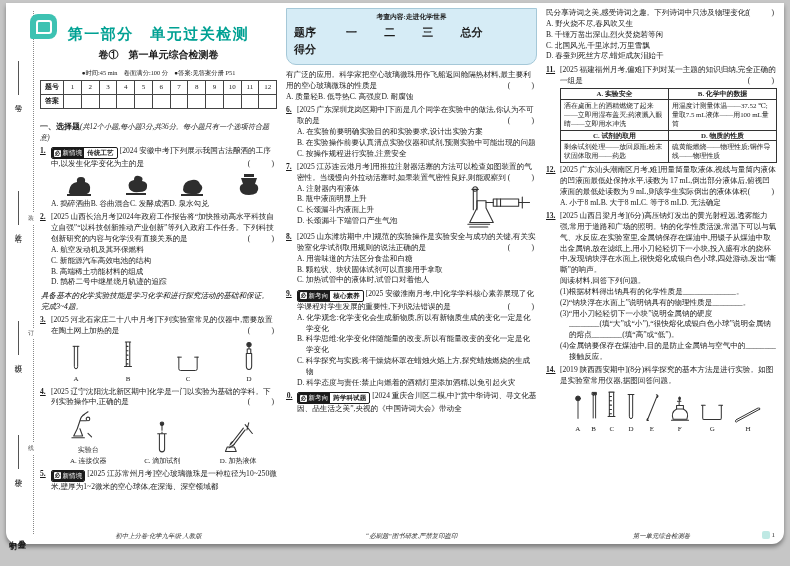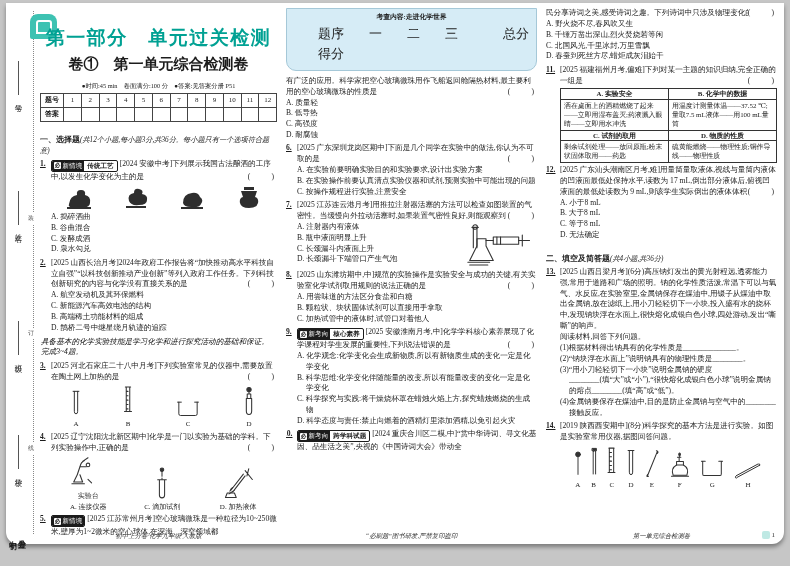--- a/index.html
+++ b/index.html
@@ -22,36 +22,36 @@
           border-radius:8px 8px 8px 2px;display:flex;align-items:center;justify-content:center;}
   .corner .bub{width:12px;height:10px;border:2.5px solid #fff;border-radius:3px 3px 3px 0;}
   
   .cols{position:absolute;left:34px;top:0;right:5px;bottom:0;display:flex;gap:9px;
         padding:5px 2px 3px 0;box-sizing:border-box;}
   .col{position:relative;font-size:7.6px;line-height:1.43;overflow:hidden;}
   .c1{width:237px;flex:none;}
   .c2{width:251px;flex:none;}
   .c3{flex:1;}
   
-  .h1{margin:16px 0 3px;text-align:center;font-size:19px;font-weight:bold;color:#00a193;letter-spacing:1.5px;}
-  .h2{margin:0 0 5px;text-align:center;font-size:15px;font-weight:bold;}
+  .h1{margin:16px 0 3px;text-align:center;font-size:15px;font-weight:bold;color:#00a193;letter-spacing:1.5px;}
+  .h2{margin:0 0 5px;text-align:center;font-size:10px;font-weight:bold;}
   .meta{text-align:center;font-size:6.3px;color:#222;margin-bottom:3px;}
   table.ans{width:100%;border-collapse:collapse;table-layout:fixed;margin:1px 0 5px;}
   table.ans td{border:1px solid #444;height:13px;text-align:center;font-size:7px;padding:0;}
   table.ans td.hd{width:22px;font-weight:bold;}
   
   .sec{font-size:8px;margin:12px 0 2px;}
   .sec b{font-weight:bold;}
   .sec i{font-size:7.2px;}
   .q{position:relative;margin:2.5px 0;padding-left:11px;}
   .qnum{display:inline-block;width:11px;margin-left:-11px;font-weight:bold;text-decoration:underline;}
   .stem{position:relative;}
   .br{position:absolute;right:1px;bottom:0;letter-spacing:2px;background:#fff;}
   .opt{padding-left:9px;text-indent:-9px;}
-  .optline{display:flex;padding-right:6px;flex-direction:column;}
+  .optline{display:flex;padding-right:6px;}
   .imgrow{display:flex;justify-content:space-around;align-items:flex-end;margin:2px 0 1px;}
   .fig{display:flex;flex-direction:column;align-items:center;gap:1px;}
   .fig .cap{font-size:7px;text-align:center;}
   .tiny{font-size:5.5px;color:#333;}
   svg{display:block;}
   .sketch path,.sketch line,.sketch rect,.sketch circle,.sketch ellipse{fill:none;stroke:#333;stroke-width:1.2;stroke-linecap:round;stroke-linejoin:round;}
   .inkart path{fill:#2e2e2e;stroke:none;}
   
   .badge{display:inline-flex;align-items:stretch;border:1px solid #1b1b1b;border-radius:2px;overflow:hidden;
          height:10px;line-height:10px;font-size:6.6px;vertical-align:-1.5px;
@@ -59,21 +59,21 @@
   .badge .dark{background:#1b1b1b;color:#fff;padding:0 2px;display:inline-flex;align-items:center;gap:1.5px;}
   .badge .lite{padding:0 3px;font-weight:bold;color:#1b1b1b;}
   .blogo{display:inline-block;width:7px;height:7px;background:#fff;color:#1b1b1b;font-size:5.5px;
          line-height:7.5px;text-align:center;border-radius:1px;font-weight:bold;}
   .bridge{font-style:italic;margin:3px 0 2px;padding:0 1px;color:#111;}
   
   .score{background:#d6ecf6;border:1px solid #a5c8d8;border-radius:0 0 10px 10px;
          padding:2px 6px 5px;margin-bottom:5px;}
   .score .cap{text-align:center;font-size:6.8px;font-weight:bold;padding:1px 0 2px;}
   table.scoret{width:100%;border-collapse:collapse;}
-  table.scoret td{font-size:13px;text-align:right;height:15px;}
+  table.scoret td{font-size:11px;text-align:left;height:15px;font-weight:bold;}
   
   table.kt{width:100%;border-collapse:collapse;margin:2px 0;}
   table.kt td{border:1px solid #333;padding:1px 3px;font-size:6.9px;line-height:1.35;vertical-align:top;}
   table.kt td.th{text-align:center;font-weight:bold;padding:0 2px;}
   
   .foot{position:absolute;bottom:1px;left:0;right:0;text-align:center;font-size:6.4px;font-style:italic;color:#333;}
   .pgn{position:absolute;right:2px;bottom:0;font-size:7px;font-style:normal;display:flex;align-items:center;gap:2px;}
   .pgchip{width:8px;height:8px;background:#bfe9e4;border-radius:2px;display:inline-block;}
   .blank-u{letter-spacing:0;}
 </style>
@@ -435,23 +435,20 @@
         <span class="qnum" style="width:14px;margin-left:-14px">12.</span><span>[2025 广东汕头潮南区月考,难]用量筒量取液体,视线与量筒内液体的凹液面最低处保持水平,读数为 17 mL,倒出部分液体后,俯视凹液面的最低处读数为 9 mL,则该学生实际倒出的液体体积</span><span class="br">(　　)</span>
       </div>
       <div class="optline">
         <span>A. 小于8 mL</span>
         <span>B. 大于8 mL</span>
         <span>C. 等于8 mL</span>
         <span>D. 无法确定</span>
       </div>
     </div>
 
-    <div class="sec">
-      <b>二、填空及简答题</b><i>(共4小题,共36分)</i>
-    </div>
 
     <div class="q" style="padding-left:14px">
       <div class="stem">
         <span class="qnum" style="width:14px;margin-left:-14px">13.</span><span>[2025 山西吕梁月考](6分)高压钠灯发出的黄光射程远,透雾能力强,常用于道路和广场的照明。钠的化学性质活泼,常温下可以与氧气、水反应,在实验室里,金属钠保存在煤油中,用镊子从煤油中取出金属钠,放在滤纸上,用小刀轻轻切下一小块,投入盛有水的烧杯中,发现钠块浮在水面上,很快熔化成银白色小球,四处游动,发出“嘶嘶”的响声。</span>
       </div>
       <div>阅读材料,回答下列问题。</div>
       <div class="opt blank-u">(1)根据材料得出钠具有的化学性质是______________。</div>
       <div class="opt blank-u">(2)“钠块浮在水面上”说明钠具有的物理性质是________。</div>
       <div class="opt blank-u">(3)“用小刀轻轻切下一小块”说明金属钠的硬度________(填“大”或“小”),“很快熔化成银白色小球”说明金属钠的熔点________(填“高”或“低”)。</div>
       <div class="opt blank-u">(4)金属钠要保存在煤油中,目的是防止金属钠与空气中的________接触反应。</div>

